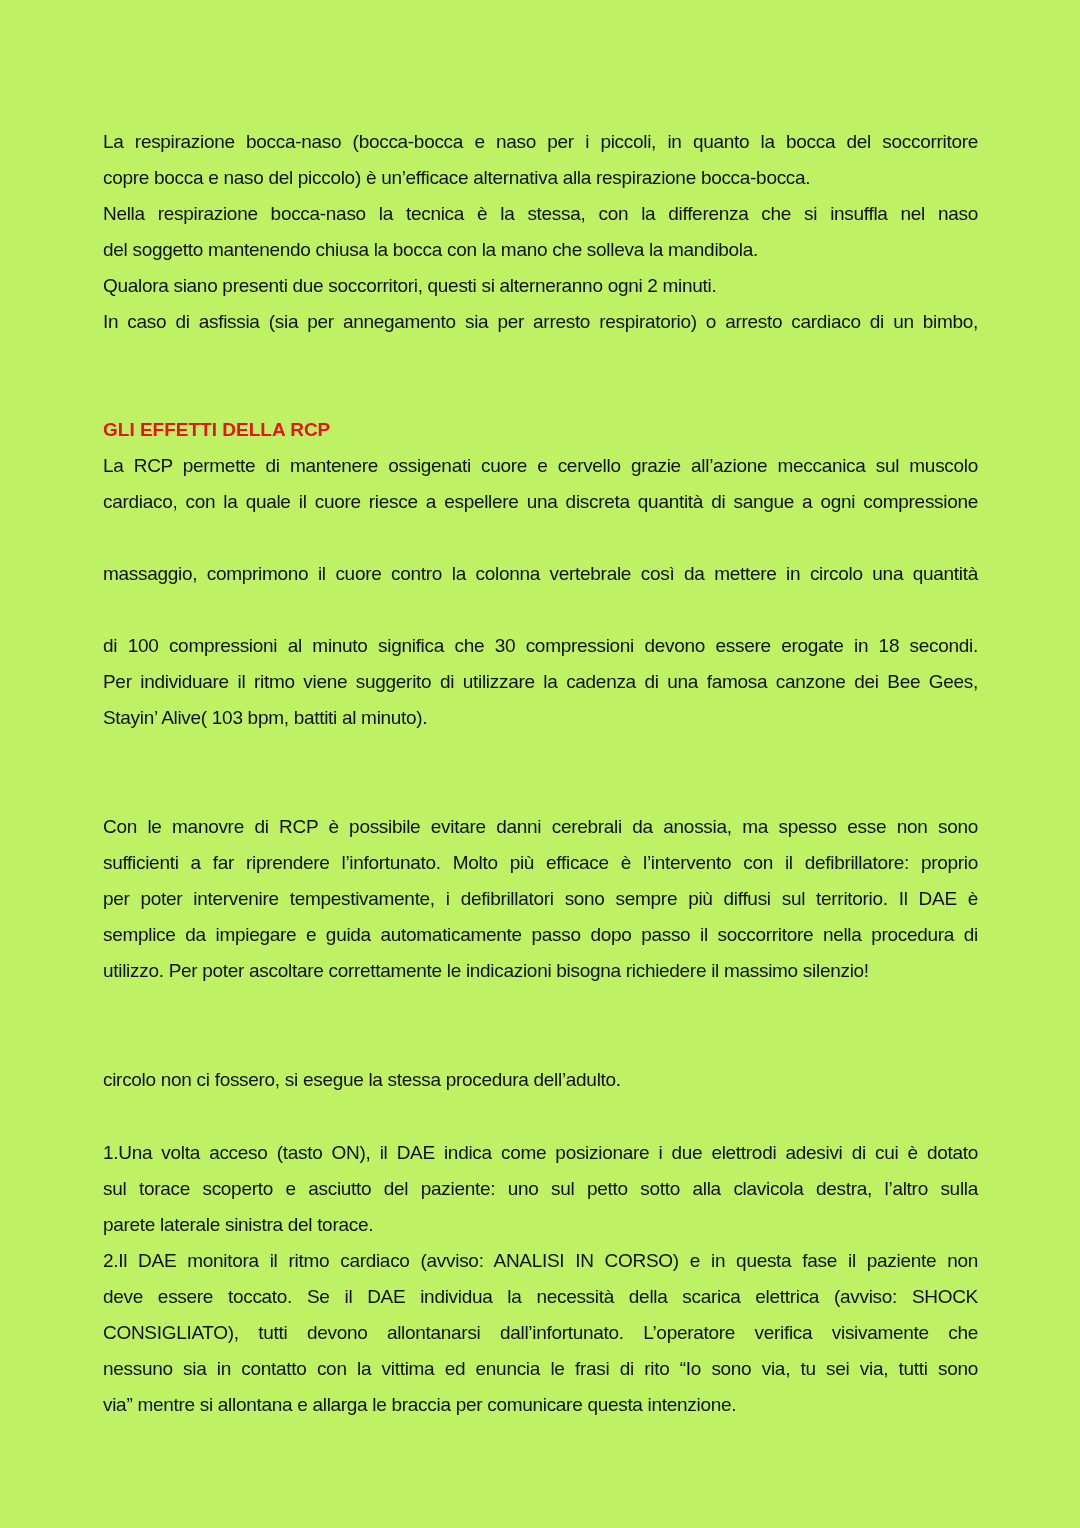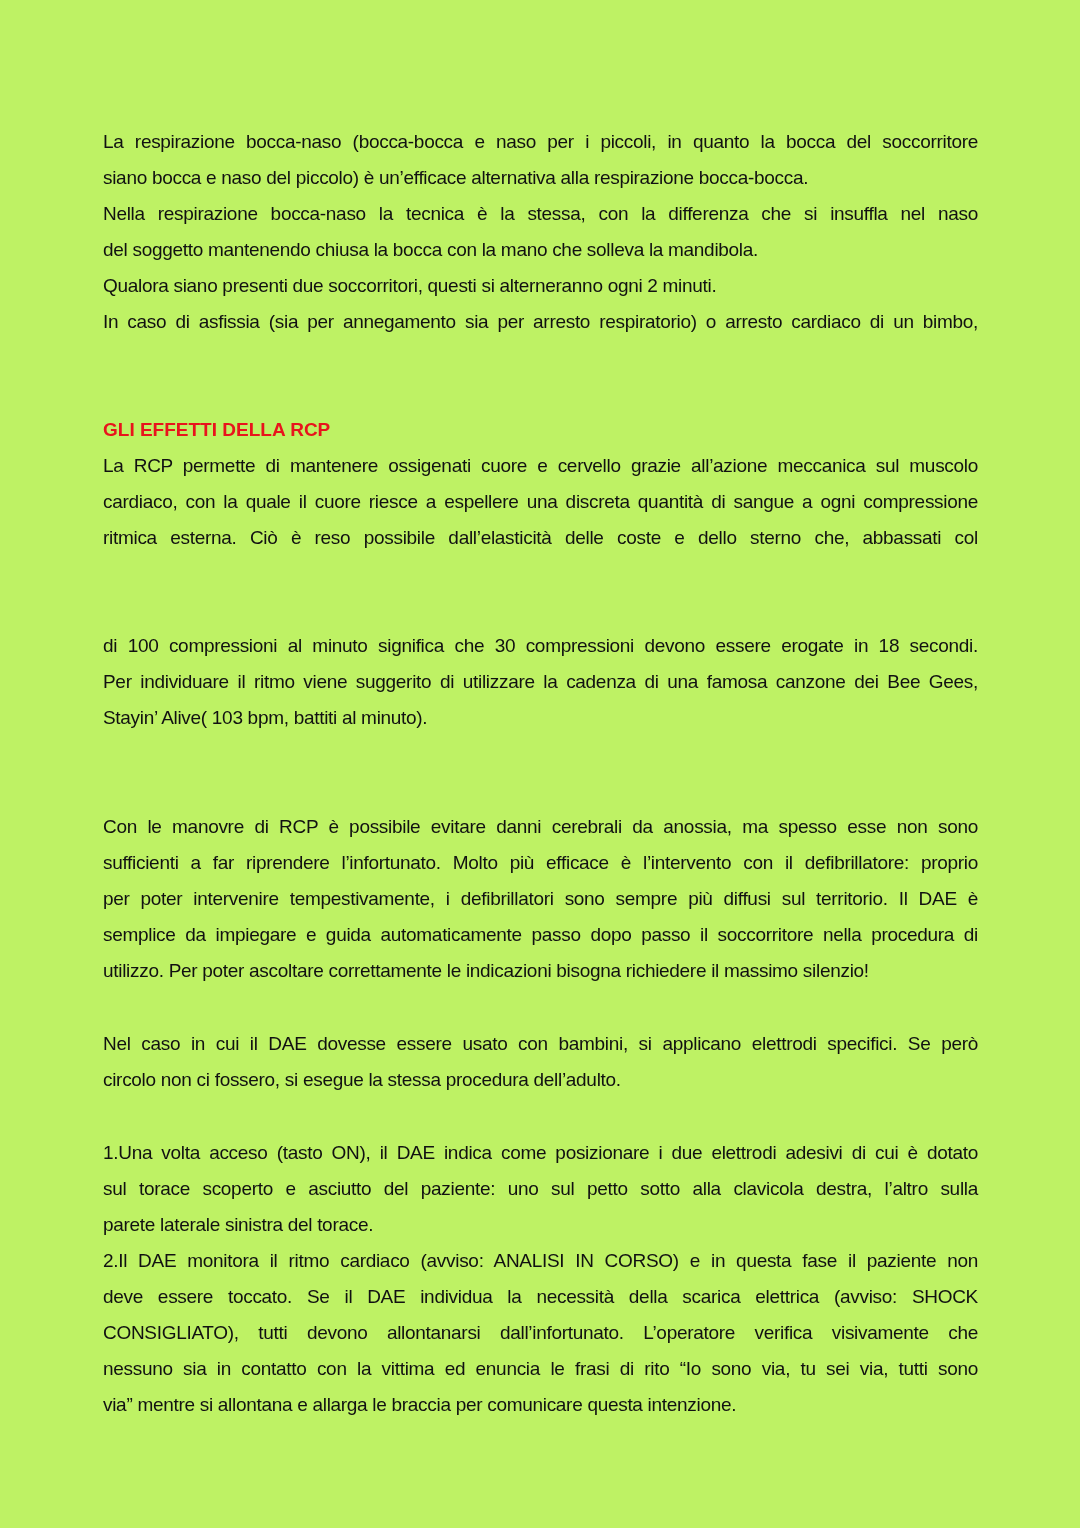--- a/index.html
+++ b/index.html
@@ -16,41 +16,40 @@
   .heading {
     color: #e8141c; font-weight: bold; letter-spacing: 0px;
   }
 </style>
 </head>
 <body>
 
 <div class="page">
 
   <div class="line j" style="top:124px">La respirazione bocca-naso (bocca-bocca e naso per i piccoli, in quanto la bocca del soccorritore</div>
-  <div class="line" style="top:160px">siano bocca e naso del piccolo) è un’efficace alternativa alla  respirazione  bocca-bocca.</div>
+  <div class="line" style="top:160px">copre bocca e naso del piccolo) è un’efficace alternativa alla  respirazione  bocca-bocca.</div>
   <div class="line" style="top:232px">del  soggetto  mantenendo  chiusa la bocca con la mano che solleva la mandibola.</div>
   <div class="line j" style="top:196px">Nella  respirazione  bocca-naso la tecnica è la stessa, con la differenza che  si  insuffla  nel  naso</div>
   <div class="line" style="top:268px">Qualora  siano  presenti  due  soccorritori,  questi  si  alterneranno ogni 2 minuti.</div>
   <div class="line j" style="top:304px">In caso di asfissia (sia per annegamento sia per arresto respiratorio) o arresto cardiaco di un bimbo,</div>
 
   <div class="line heading" style="top:412px">GLI EFFETTI DELLA RCP</div>
   <div class="line j" style="top:448px">La RCP permette di mantenere ossigenati cuore e cervello grazie all’azione meccanica sul muscolo</div>
   <div class="line j" style="top:484px">cardiaco, con la quale il cuore riesce a espellere una discreta quantità di sangue a ogni compressione</div>
-  <div class="line j" style="top:520px">ritmica esterna. Ciò è reso possibile dall’elasticità delle coste e dello sterno che, abbassati col</div>
+  <div class="line j" style="top:556px">massaggio, comprimono il cuore contro la colonna vertebrale così da mettere in circolo una quantità</div>
   <div class="line j" style="top:628px">di 100 compressioni al minuto significa che 30 compressioni devono essere erogate in 18 secondi.</div>
   <div class="line j" style="top:664px">Per individuare il ritmo viene suggerito di utilizzare la cadenza di una famosa canzone dei Bee Gees,</div>
   <div class="line" style="top:700px">Stayin’ Alive( 103 bpm, battiti al minuto).</div>
 
   <div class="line j" style="top:809px">Con le manovre di RCP è possibile evitare danni cerebrali da anossia, ma spesso esse non sono</div>
   <div class="line j" style="top:845px">sufficienti a far riprendere l’infortunato. Molto più efficace è l’intervento con il defibrillatore: proprio</div>
   <div class="line j" style="top:881px">per poter intervenire tempestivamente, i defibrillatori sono sempre più diffusi sul territorio. Il DAE è</div>
   <div class="line j" style="top:917px">semplice da impiegare e guida automaticamente passo dopo passo il soccorritore nella procedura di</div>
   <div class="line" style="top:953px">utilizzo. Per poter ascoltare correttamente le indicazioni bisogna richiedere il massimo silenzio!</div>
 
-  <div class="line j" style="top:1026px">Nel caso in cui il DAE dovesse essere usato con bambini, si applicano elettrodi specifici. Se però</div>
   <div class="line" style="top:1062px">circolo non ci fossero, si esegue la stessa procedura dell’adulto.</div>
 
   <div class="line j" style="top:1135px">1.Una volta acceso (tasto ON), il DAE indica come posizionare i due elettrodi adesivi di cui è dotato</div>
   <div class="line j" style="top:1171px">sul torace scoperto e asciutto del paziente: uno sul petto sotto alla clavicola  destra,  l’altro  sulla</div>
   <div class="line" style="top:1207px">parete  laterale sinistra del torace.</div>
   <div class="line j" style="top:1243px">2.Il DAE monitora il ritmo cardiaco (avviso: ANALISI  IN  CORSO)  e  in  questa  fase il paziente non</div>
   <div class="line j" style="top:1279px">deve essere toccato. Se il DAE individua la necessità della scarica elettrica (avviso: SHOCK</div>
   <div class="line j" style="top:1315px">CONSIGLIATO), tutti devono allontanarsi dall’infortunato. L’operatore verifica visivamente che</div>
   <div class="line j" style="top:1351px">nessuno sia in contatto con la vittima ed enuncia le frasi di rito “Io sono via, tu sei via, tutti sono</div>
   <div class="line" style="top:1387px">via” mentre si allontana e allarga le braccia per comunicare questa intenzione.</div>

